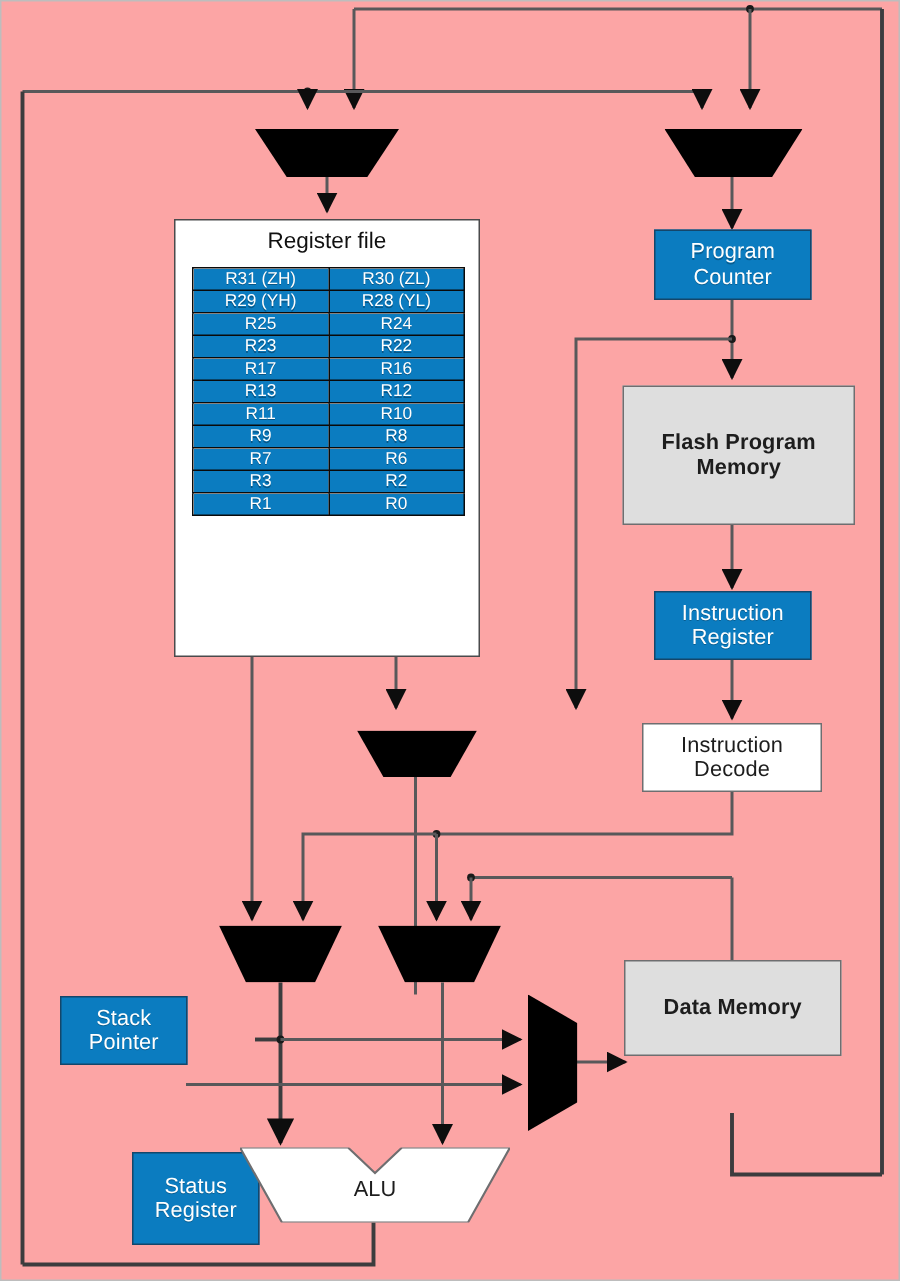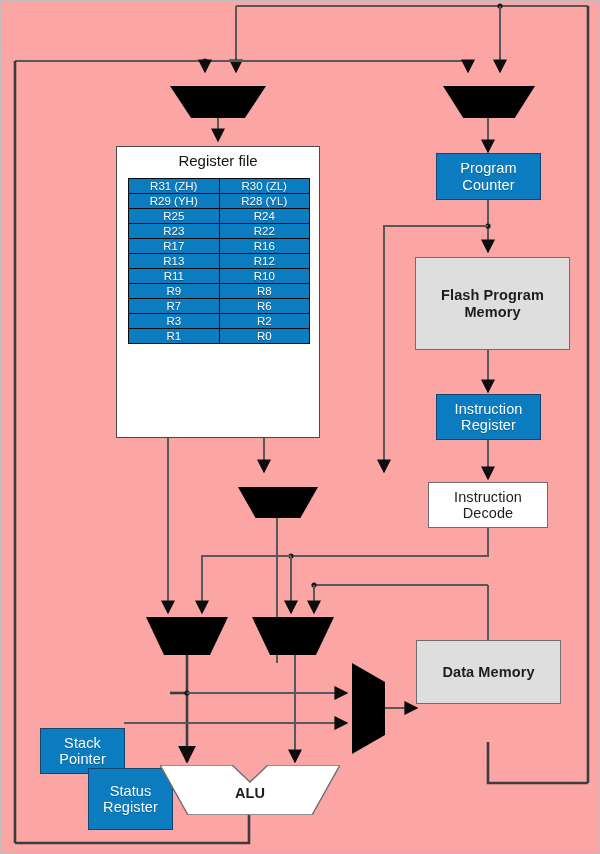--- a/index.html
+++ b/index.html
@@ -101,21 +101,21 @@
   }
   .mux.down{ clip-path:polygon(0% 0%, 100% 0%, 78% 100%, 22% 100%); }
   
   .mux.right{
     clip-path:polygon(0% 0%, 100% 21%, 100% 79%, 0% 100%);
   }
   
   #alu{
     position:absolute;
     left:160px; top:765px;
-    width:180px; height:50px;font-weight:bold;
+    width:180px; height:50px;
   }
   #alu .shape{
     position:absolute; left:0; top:0; width:100%; height:100%;
   }
   #alu-label{
     position:absolute;
     left:0; top:20px; width:100%;
     text-align:center;
     font-size:14.5px;
     color:#1d1d1d;
@@ -295,21 +295,21 @@
     <div>
       <div>Instruction</div>
       <div>Decode</div>
     </div>
   </div>
 
   <div class="blk gray" style="left:416px; top:640px; width:145px; height:64px;">
     <div>Data Memory</div>
   </div>
 
-  <div class="blk blue" style="left:40px; top:728px; width:85px; height:46px;">
+  <div class="blk blue" style="left:40px; top:664px; width:85px; height:46px;">
     <div>
       <div>Stack</div>
       <div>Pointer</div>
     </div>
   </div>
 
   <div class="blk blue" style="left:40px; top:768px; width:85px; height:62px;margin-left:48px;">
     <div>
       <div>Status</div>
       <div>Register</div>

